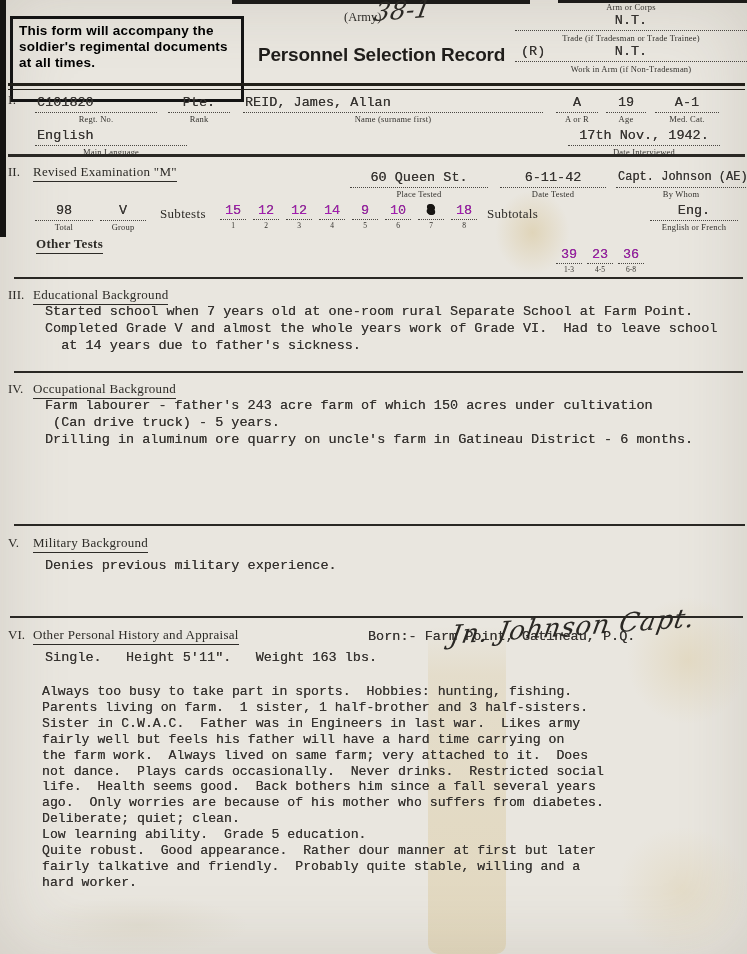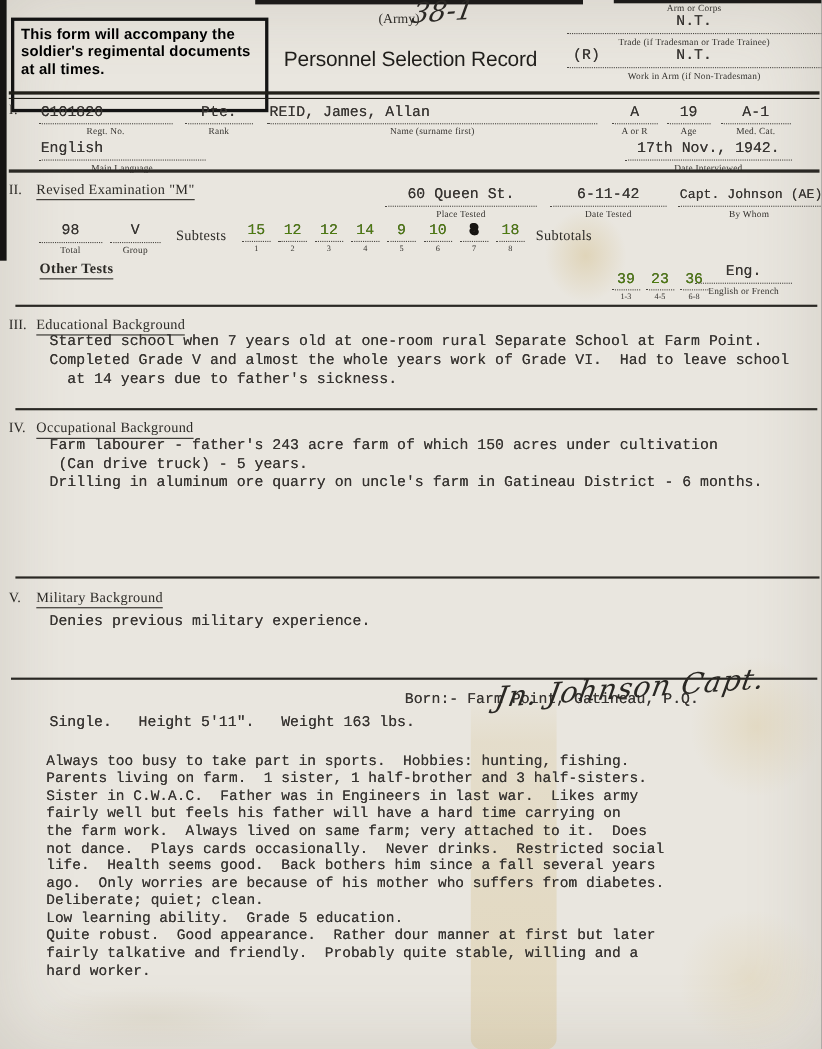--- a/index.html
+++ b/index.html
@@ -23,21 +23,21 @@
   
   .notice-box{
     position:absolute;left:10px;top:4px;width:216px;height:72px;
     border:3px solid #141414;padding:4px 6px;box-sizing:content-box;
     font-family:"Liberation Sans",sans-serif;font-weight:700;font-size:13.5px;
     line-height:1.2;color:#000000;letter-spacing:.2px;margin-top:12px;
   }
   .army-label{position:absolute;left:344px;top:10px;font-size:12.5px;color:#2f2d29;}
   .page-title{
     position:absolute;left:258px;top:44px;
-    font-family:"Liberation Sans",sans-serif;font-weight:400;font-size:19px;
+    font-family:"Liberation Sans",sans-serif;font-weight:700;font-size:19px;
     letter-spacing:-.2px;color:#1f1d1a;
   }
   .handwriting{
     font-family:"DejaVu Serif",serif;font-style:italic;color:#2a2824;
     transform:rotate(-4deg) skewX(-14deg);transform-origin:left bottom;
   }
   .hand-serial{position:absolute;left:372px;top:-2px;font-size:25px;}
   .hand-signature{position:absolute;left:448px;top:620px;font-size:26px;letter-spacing:1px;white-space:nowrap;}
   .hdr-right{position:absolute;left:515px;top:2px;width:232px;text-align:center;}
   .tiny-lbl{font-size:8.5px;color:#33312d;letter-spacing:.2px;}
@@ -63,21 +63,21 @@
   
   .sec-head{position:absolute;display:flex;gap:7px;font-size:13px;color:#2d2b27;align-items:baseline;}
   .numeral{min-width:18px;}
   .head-title{border-bottom:1.3px solid #2d2b27;padding-bottom:1px;letter-spacing:.3px;}
   .plain-label{position:absolute;font-size:13px;color:#2d2b27;letter-spacing:.3px;}
   
   .score-row{position:absolute;display:flex;}
   .score-cell{text-align:center;}
   .score-cell .val{
     display:block;font-family:"Liberation Mono","DejaVu Sans Mono",monospace;
-    font-size:13.5px;color:#4d7c0f;text-shadow:0 0 .5px rgba(54,51,48,.85);
+    font-size:13.5px;color:#a21caf;text-shadow:0 0 .5px rgba(54,51,48,.85);
     border-bottom:1.6px dotted #4a4742;padding:0 2px 1px;min-width:22px;
   }
   .score-cell .num{display:block;font-size:7.5px;color:#33312d;margin-top:1px;}
   .blot .val{
     color:#181613;font-weight:700;
     text-shadow:0 0 1px #181613,.9px 0 0 #181613,-.9px 0 0 #181613,0 .9px 0 #181613,0 -.9px 0 #181613,.9px .9px 0 #181613,-.9px -.9px 0 #181613;
   }
   
   .para{
     position:absolute;
@@ -229,21 +229,21 @@
     <div class="score-cell">
         <span class="val">23</span>
         <span class="num">4-5</span>
       </div>
     <div class="score-cell">
         <span class="val">36</span>
         <span class="num">6-8</span>
       </div>
   </div>
 
-  <div class="field c" style="left:632px;top:203px;width:88px;margin-top:37px;">
+  <div class="field c" style="left:650px;top:203px;width:88px;">
     <span class="val">Eng.</span>
     <span class="lbl">English or French</span>
   </div>
 
   <div class="sec-head" style="left:36px;top:236px;font-weight:bold;">
     <span class="head-title">Other Tests</span>
   </div>
 
   <div class="rule" style="left:14px;top:277px;width:729px;"></div>
 
@@ -268,20 +268,24 @@
   <div class="rule" style="left:14px;top:524px;width:731px;"></div>
 
   <div class="sec-head" style="left:8px;top:535px;">
     <span class="numeral">V.</span>
     <span class="head-title">Military Background</span>
   </div>
   <div class="para" style="left:45px;top:557px;width:690px;">Denies previous military experience.</div>
 
   <div class="rule" style="left:10px;top:616px;width:733px;"></div>
 
+  <div class="sec-head" style="left:8px;top:627px;">
+    <span class="numeral">VI.</span>
+    <span class="head-title">Other Personal History and Appraisal</span>
+  </div>
   <div class="typed-line" style="left:368px;top:629px;">Born:- Farm Point, Gatineau, P.Q.</div>
   <div class="typed-line" style="left:45px;top:650px;">Single.   Height 5'11".   Weight 163 lbs.</div>
   <div class="handwriting hand-signature">Jn. Johnson Capt.</div>
   <div class="para tight" style="left:42px;top:684px;width:695px;">Always too busy to take part in sports.  Hobbies: hunting, fishing.
 Parents living on farm.  1 sister, 1 half-brother and 3 half-sisters.
 Sister in C.W.A.C.  Father was in Engineers in last war.  Likes army
 fairly well but feels his father will have a hard time carrying on
 the farm work.  Always lived on same farm; very attached to it.  Does
 not dance.  Plays cards occasionally.  Never drinks.  Restricted social
 life.  Health seems good.  Back bothers him since a fall several years

